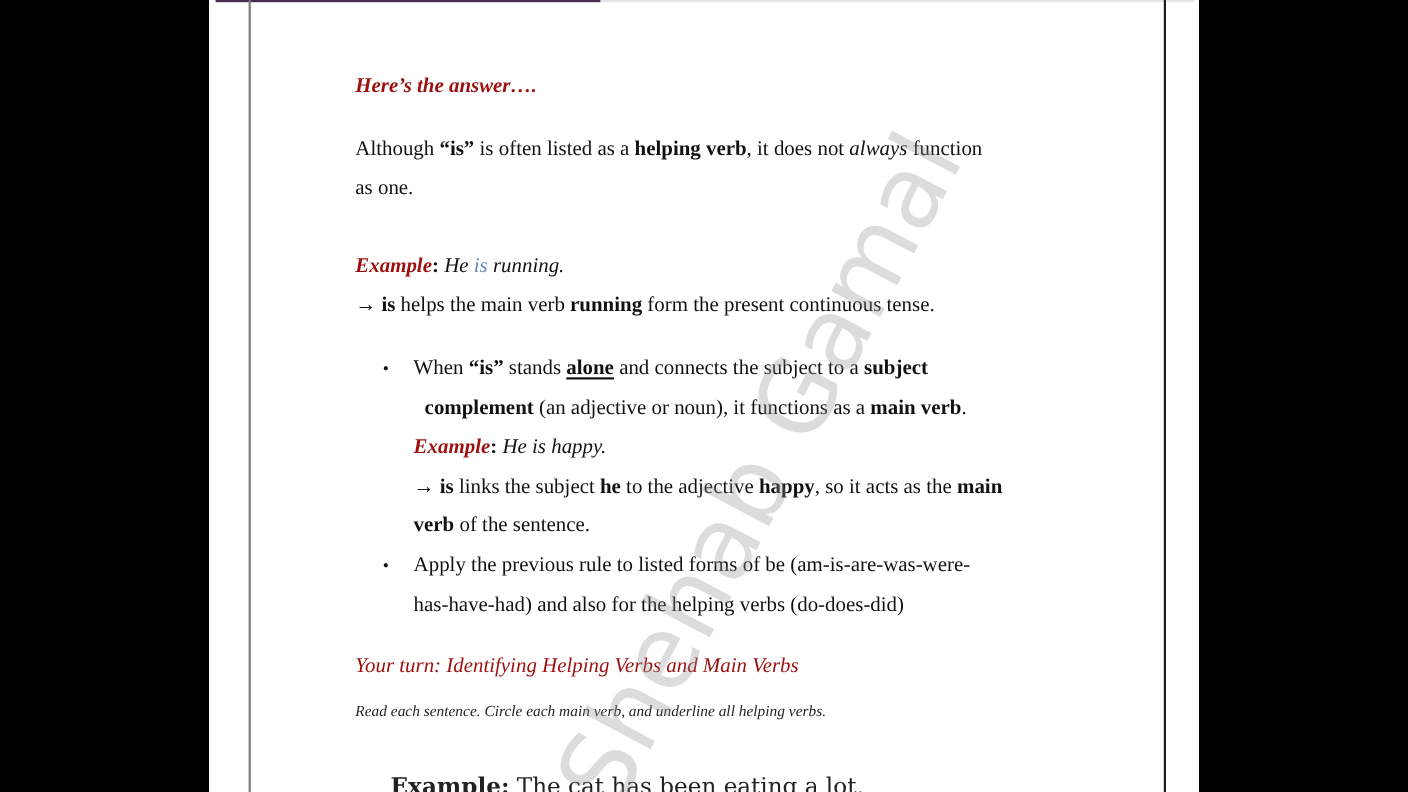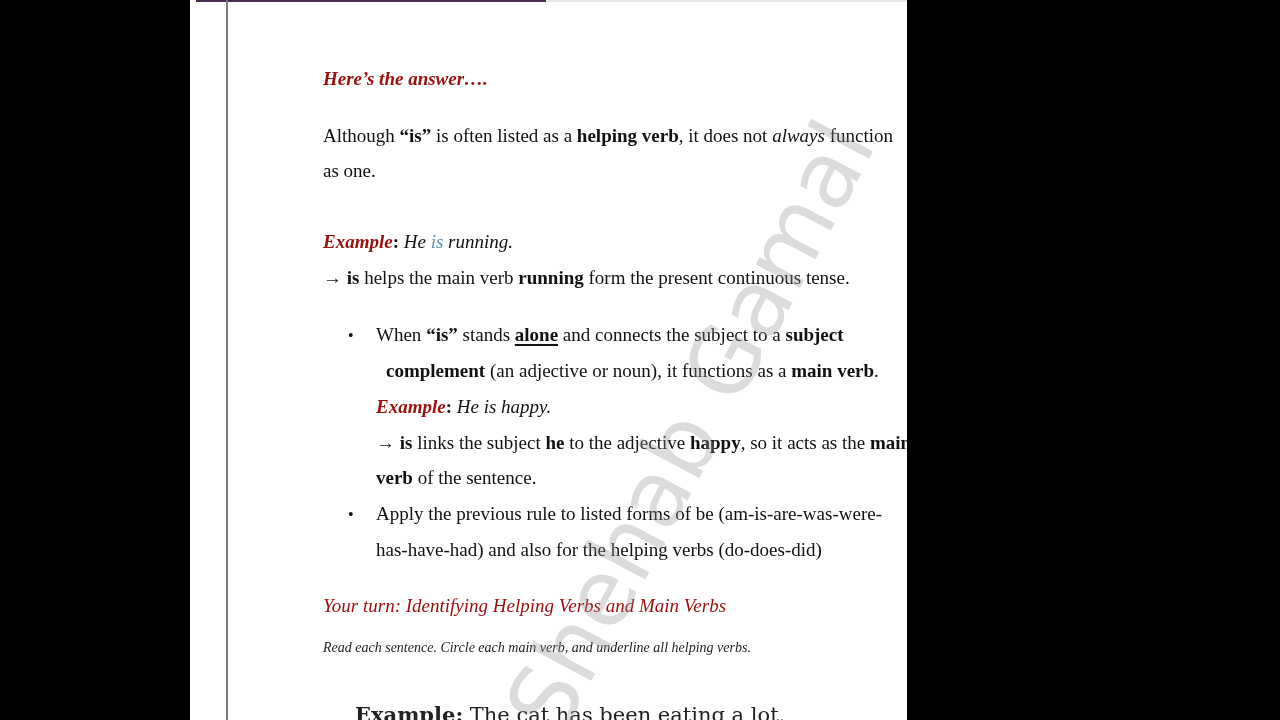--- a/index.html
+++ b/index.html
@@ -4,21 +4,21 @@
 <style>
   html, body { margin: 0; padding: 0; }
   body {
     width: 1280px; height: 720px; overflow: hidden;
     background: #000000;
     position: relative;
     font-family: "Liberation Serif", serif;
   }
   .page {
     position: absolute; left: 190px; top: 0;
-    width: 717px; height: 720px;
+    width: 900px; height: 720px;
     background: #ffffff;
     overflow: hidden;
   }
   .top-rule {
     position: absolute; left: 6px; top: 0; width: 350px; height: 2px;
     background: #4a2c52;
   }
   .top-rule-light {
     position: absolute; left: 356px; top: 0; width: 540px; height: 2px;
     background: #e6e6e6;

